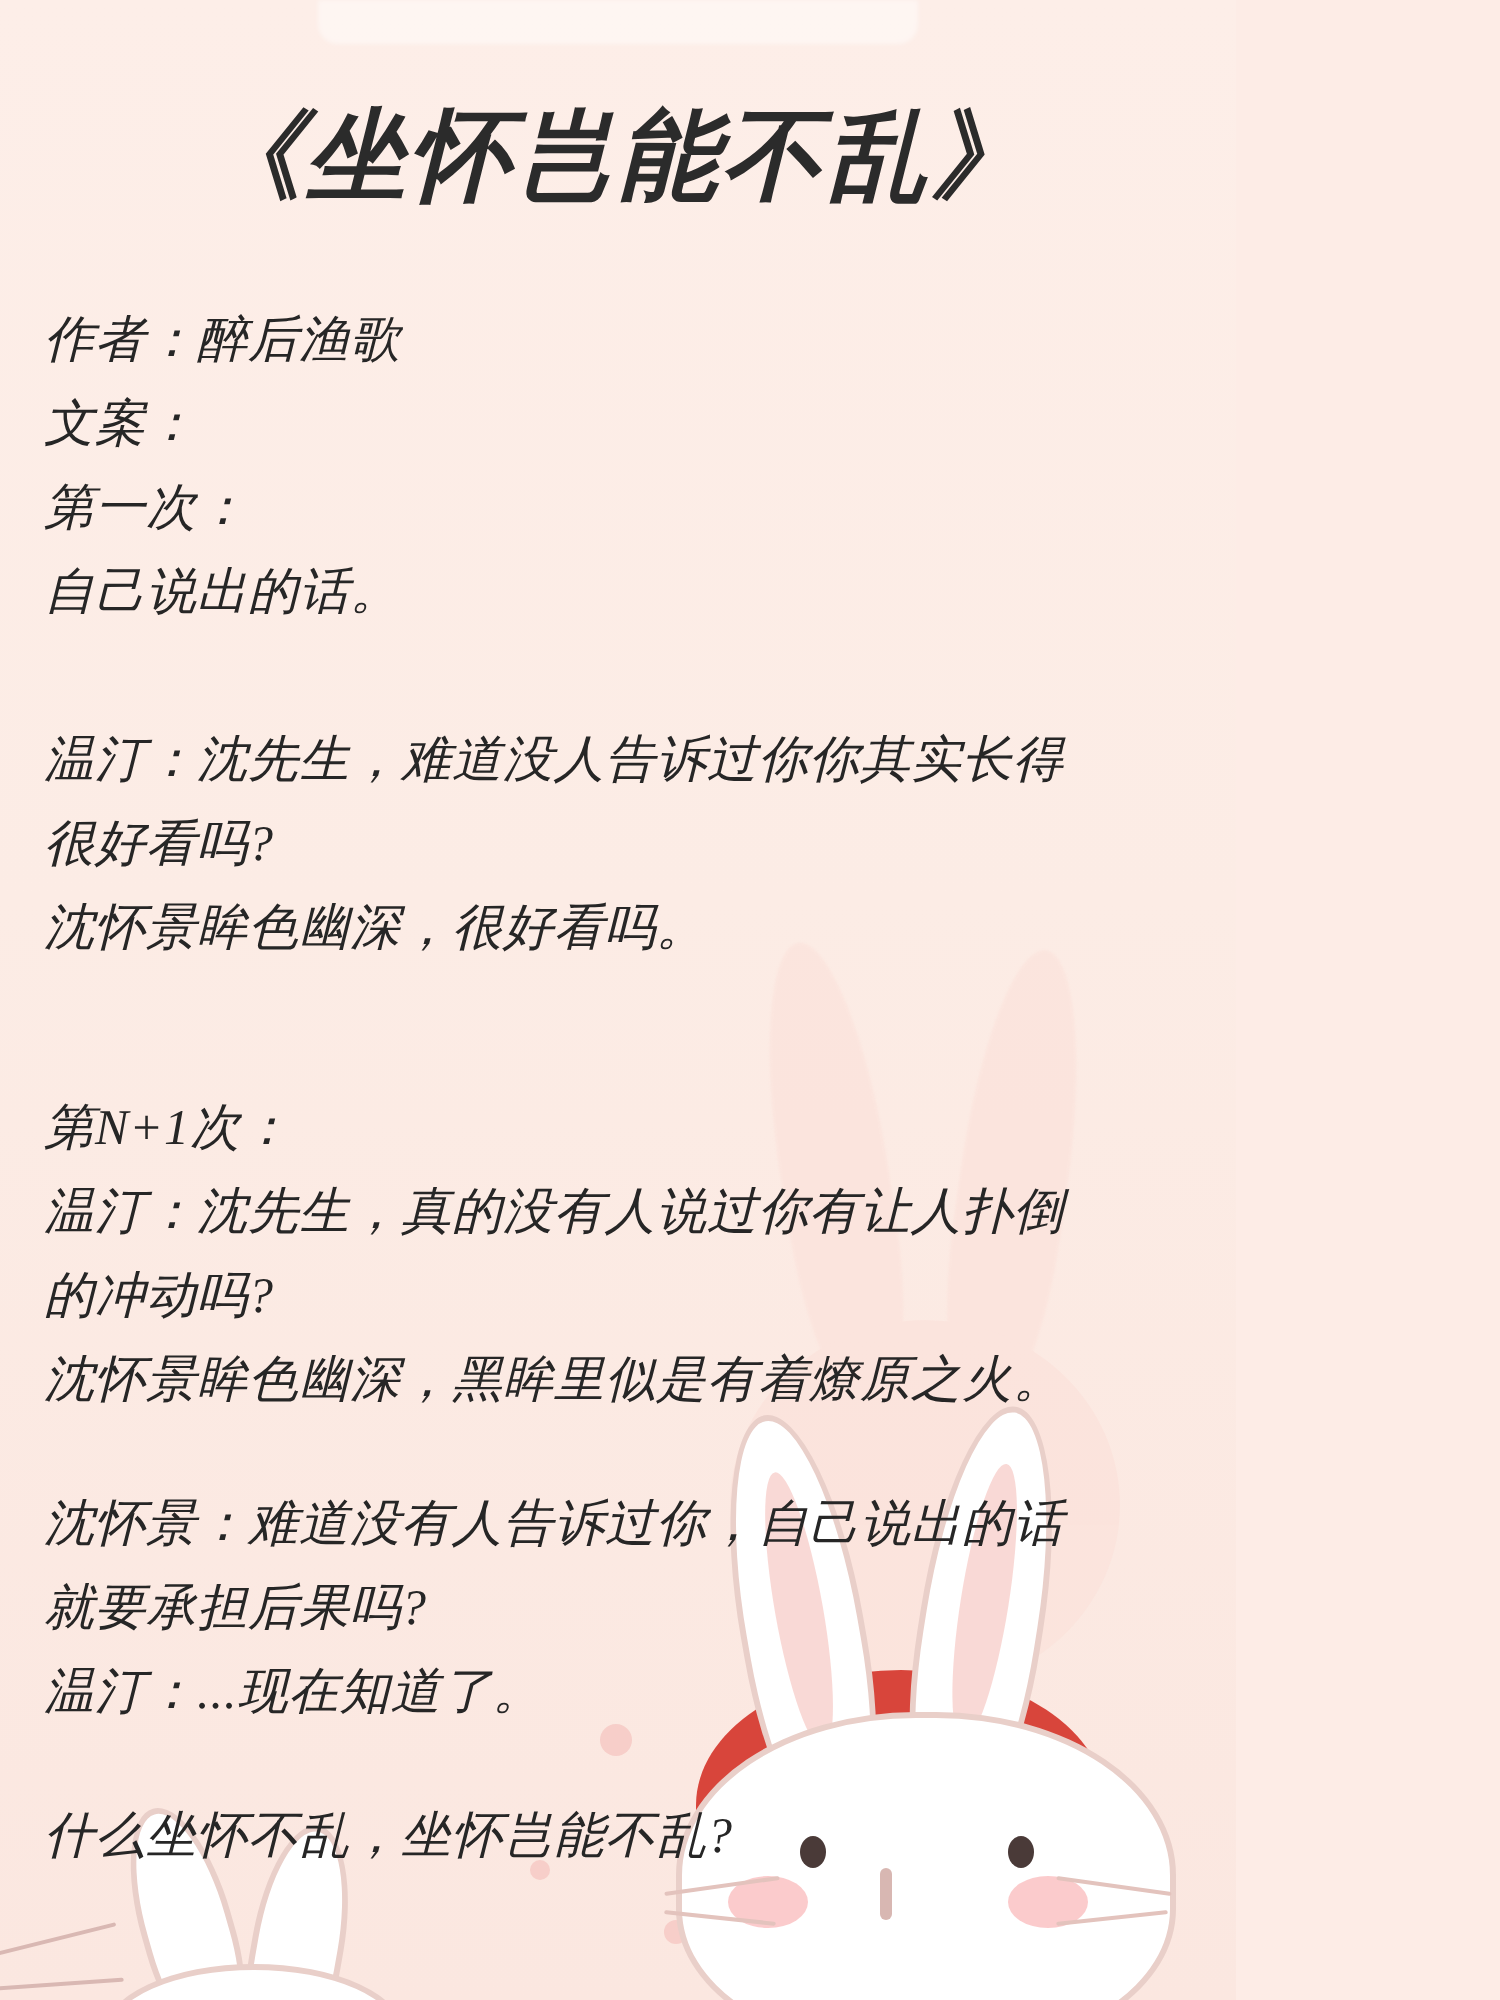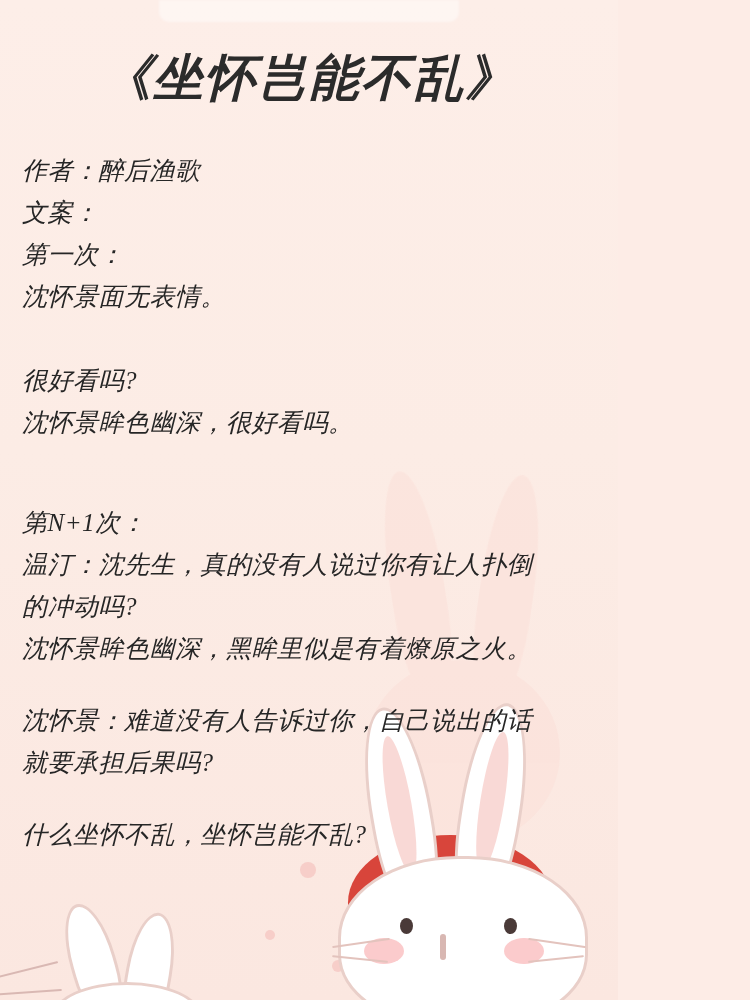--- a/index.html
+++ b/index.html
@@ -321,44 +321,46 @@
 
     <div class="title">《坐怀岂能不乱》</div>
 
     <div class="block">
       <div class="line">作者：醉后渔歌</div>
       <div class="line">文案：</div>
     </div>
 
     <div class="block">
       <div class="line">第一次：</div>
-      <div class="line">沈怀景面无表情。</div>
+      <div class="line">自己说出的话。</div>
     </div>
 
     <div class="gap-m"></div>
 
     <div class="block">
+      <div class="line">温汀：沈先生，难道没人告诉过你你其实长得</div>
       <div class="line">很好看吗?</div>
       <div class="line">沈怀景眸色幽深，很好看吗。</div>
     </div>
 
     <div class="gap-l"></div>
 
     <div class="block">
       <div class="line">第N+1次：</div>
       <div class="line">温汀：沈先生，真的没有人说过你有让人扑倒</div>
       <div class="line">的冲动吗?</div>
       <div class="line">沈怀景眸色幽深，黑眸里似是有着燎原之火。</div>
     </div>
 
     <div class="gap-s"></div>
 
     <div class="block">
       <div class="line">沈怀景：难道没有人告诉过你，自己说出的话</div>
       <div class="line">就要承担后果吗?</div>
+      <div class="line">温汀：...现在知道了。</div>
     </div>
 
     <div class="gap-s"></div>
 
     <div class="block">
       <div class="line">什么坐怀不乱，坐怀岂能不乱?</div>
     </div>
 
   </div>
 </div>

